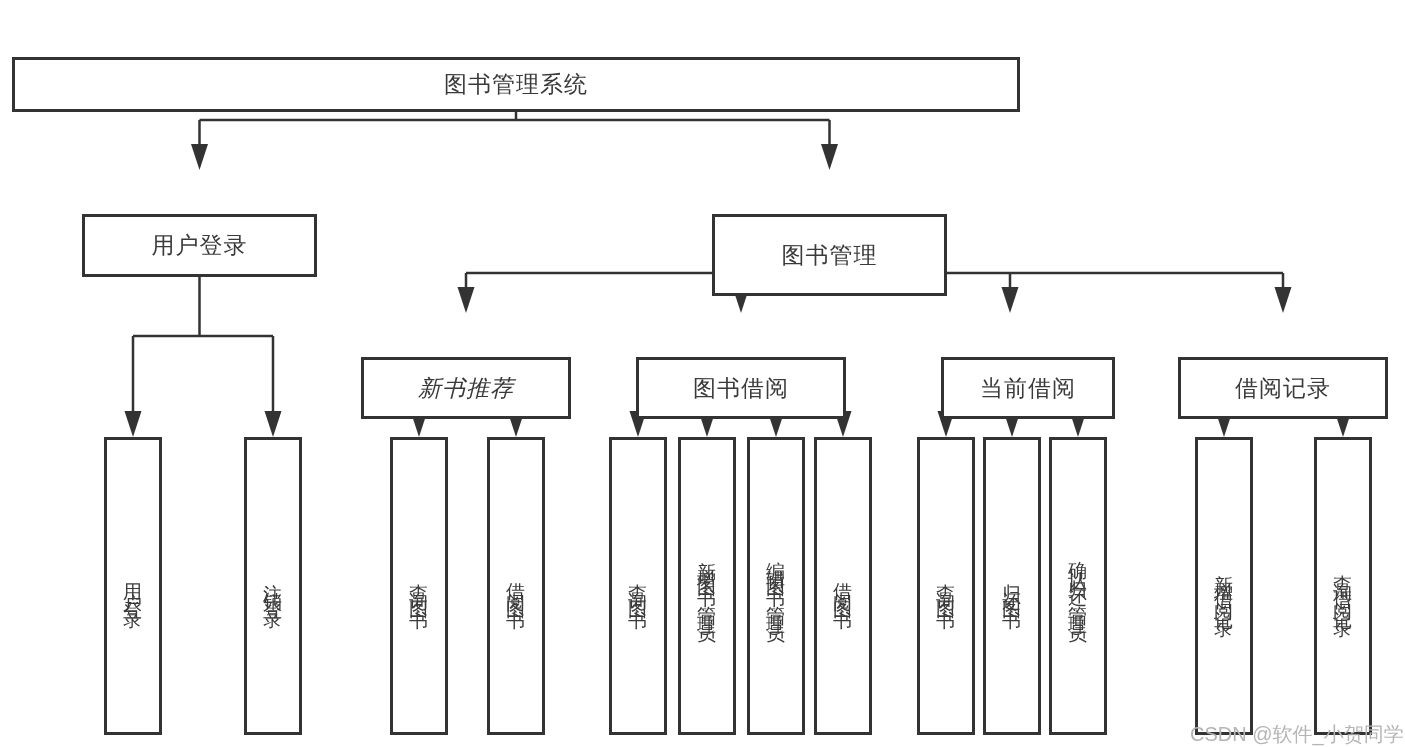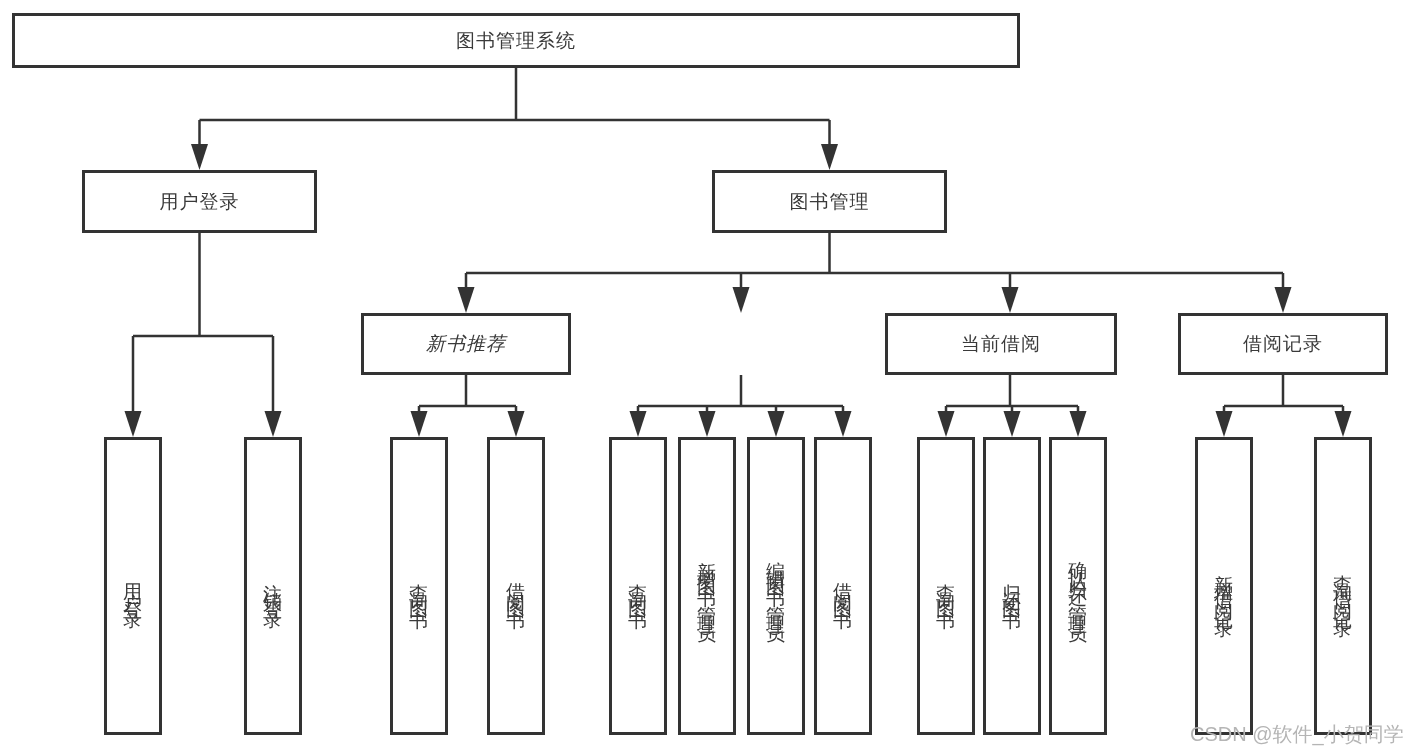--- a/index.html
+++ b/index.html
@@ -27,23 +27,24 @@
     box-sizing: border-box;
     border: 3px solid #333333;
     background: #ffffff;
     display: flex;
     align-items: center;
     justify-content: center;
     color: #3a3a3a;
     z-index: 2;
   }
   .hbox {
-    font-size: 19px;
+    font-size: 23px;
     letter-spacing: 1px;
     white-space: nowrap;
+    margin-top: 44px;
   }
   .vbox {
     writing-mode: vertical-rl;
     text-orientation: mixed;
     font-size: 19px;
     letter-spacing: 9px;
     line-height: 1;
     white-space: nowrap;
   }
   .watermark {
@@ -102,24 +103,25 @@
       <polygon points="1078,437 1069.5,411 1086.5,411"></polygon>
 
       <polygon points="1224,437 1215.5,411 1232.5,411"></polygon>
       <polygon points="1343,437 1334.5,411 1351.5,411"></polygon>
     </g>
   </svg>
 
   <div class="node hbox" style="left:12px; top:13px; width:1008px; height:55px;">图书管理系统</div>
 
   <div class="node hbox" style="left:82px; top:170px; width:235px; height:63px;">用户登录</div>
-  <div class="node hbox" style="left:712px; top:170px; width:235px; height:63px;text-align:right;">图书管理</div>
+  <div class="node hbox" style="left:712px; top:170px; width:235px; height:82px;text-align:right;">图书管理</div>
 
   <div class="node hbox" style="left:361px; top:313px; width:210px; height:62px;font-style:italic;">新书推荐</div>
-  <div class="node hbox" style="left:885px; top:313px; width:232px; height:62px;">当前借阅</div>
+  <div class="node hbox" style="left:636px; top:313px; width:210px; height:62px;">图书借阅</div>
+  <div class="node hbox" style="left:941px; top:313px; width:174px; height:62px;">当前借阅</div>
   <div class="node hbox" style="left:1178px; top:313px; width:210px; height:62px;">借阅记录</div>
 
   <div class="node vbox" style="left:104px; top:437px; width:58px; height:298px;">用户登录</div>
   <div class="node vbox" style="left:244px; top:437px; width:58px; height:298px;">注销登录</div>
 
   <div class="node vbox" style="left:390px; top:437px; width:58px; height:298px;">查询图书</div>
   <div class="node vbox" style="left:487px; top:437px; width:58px; height:298px;">借阅图书</div>
 
   <div class="node vbox" style="left:609px; top:437px; width:58px; height:298px;">查询图书</div>
   <div class="node vbox" style="left:678px; top:437px; width:58px; height:298px;">新增图书（管理员）</div>

